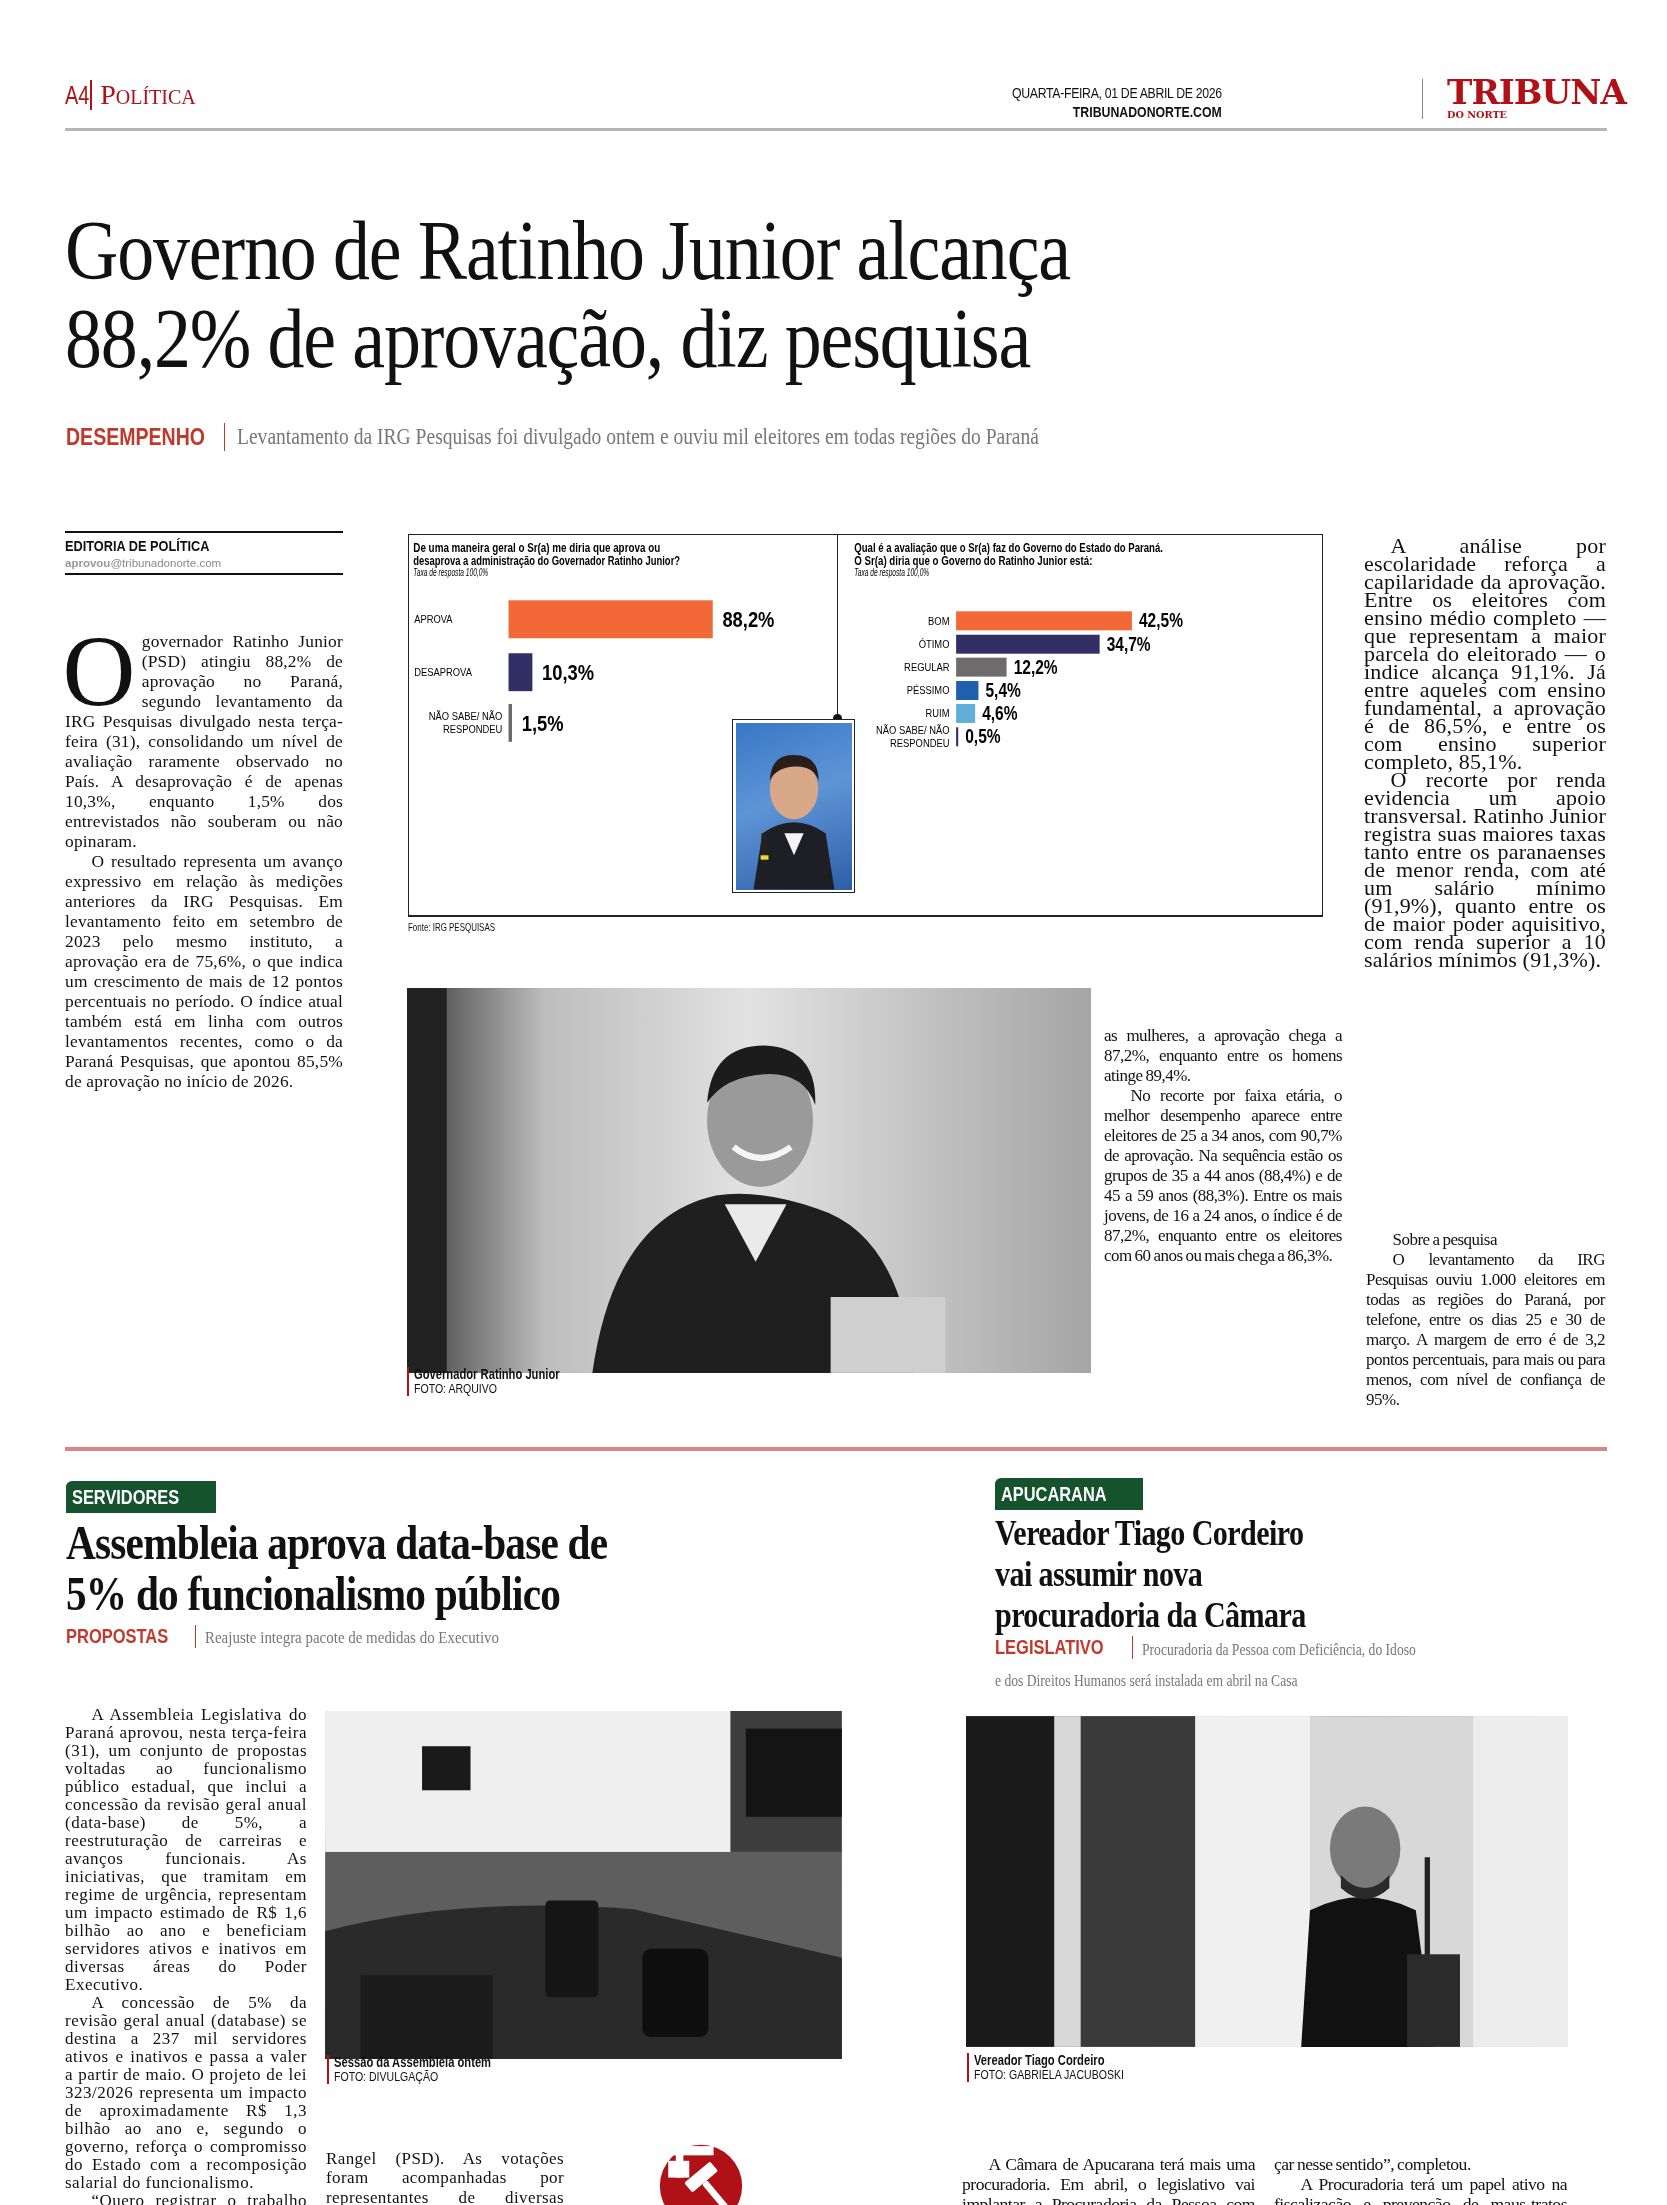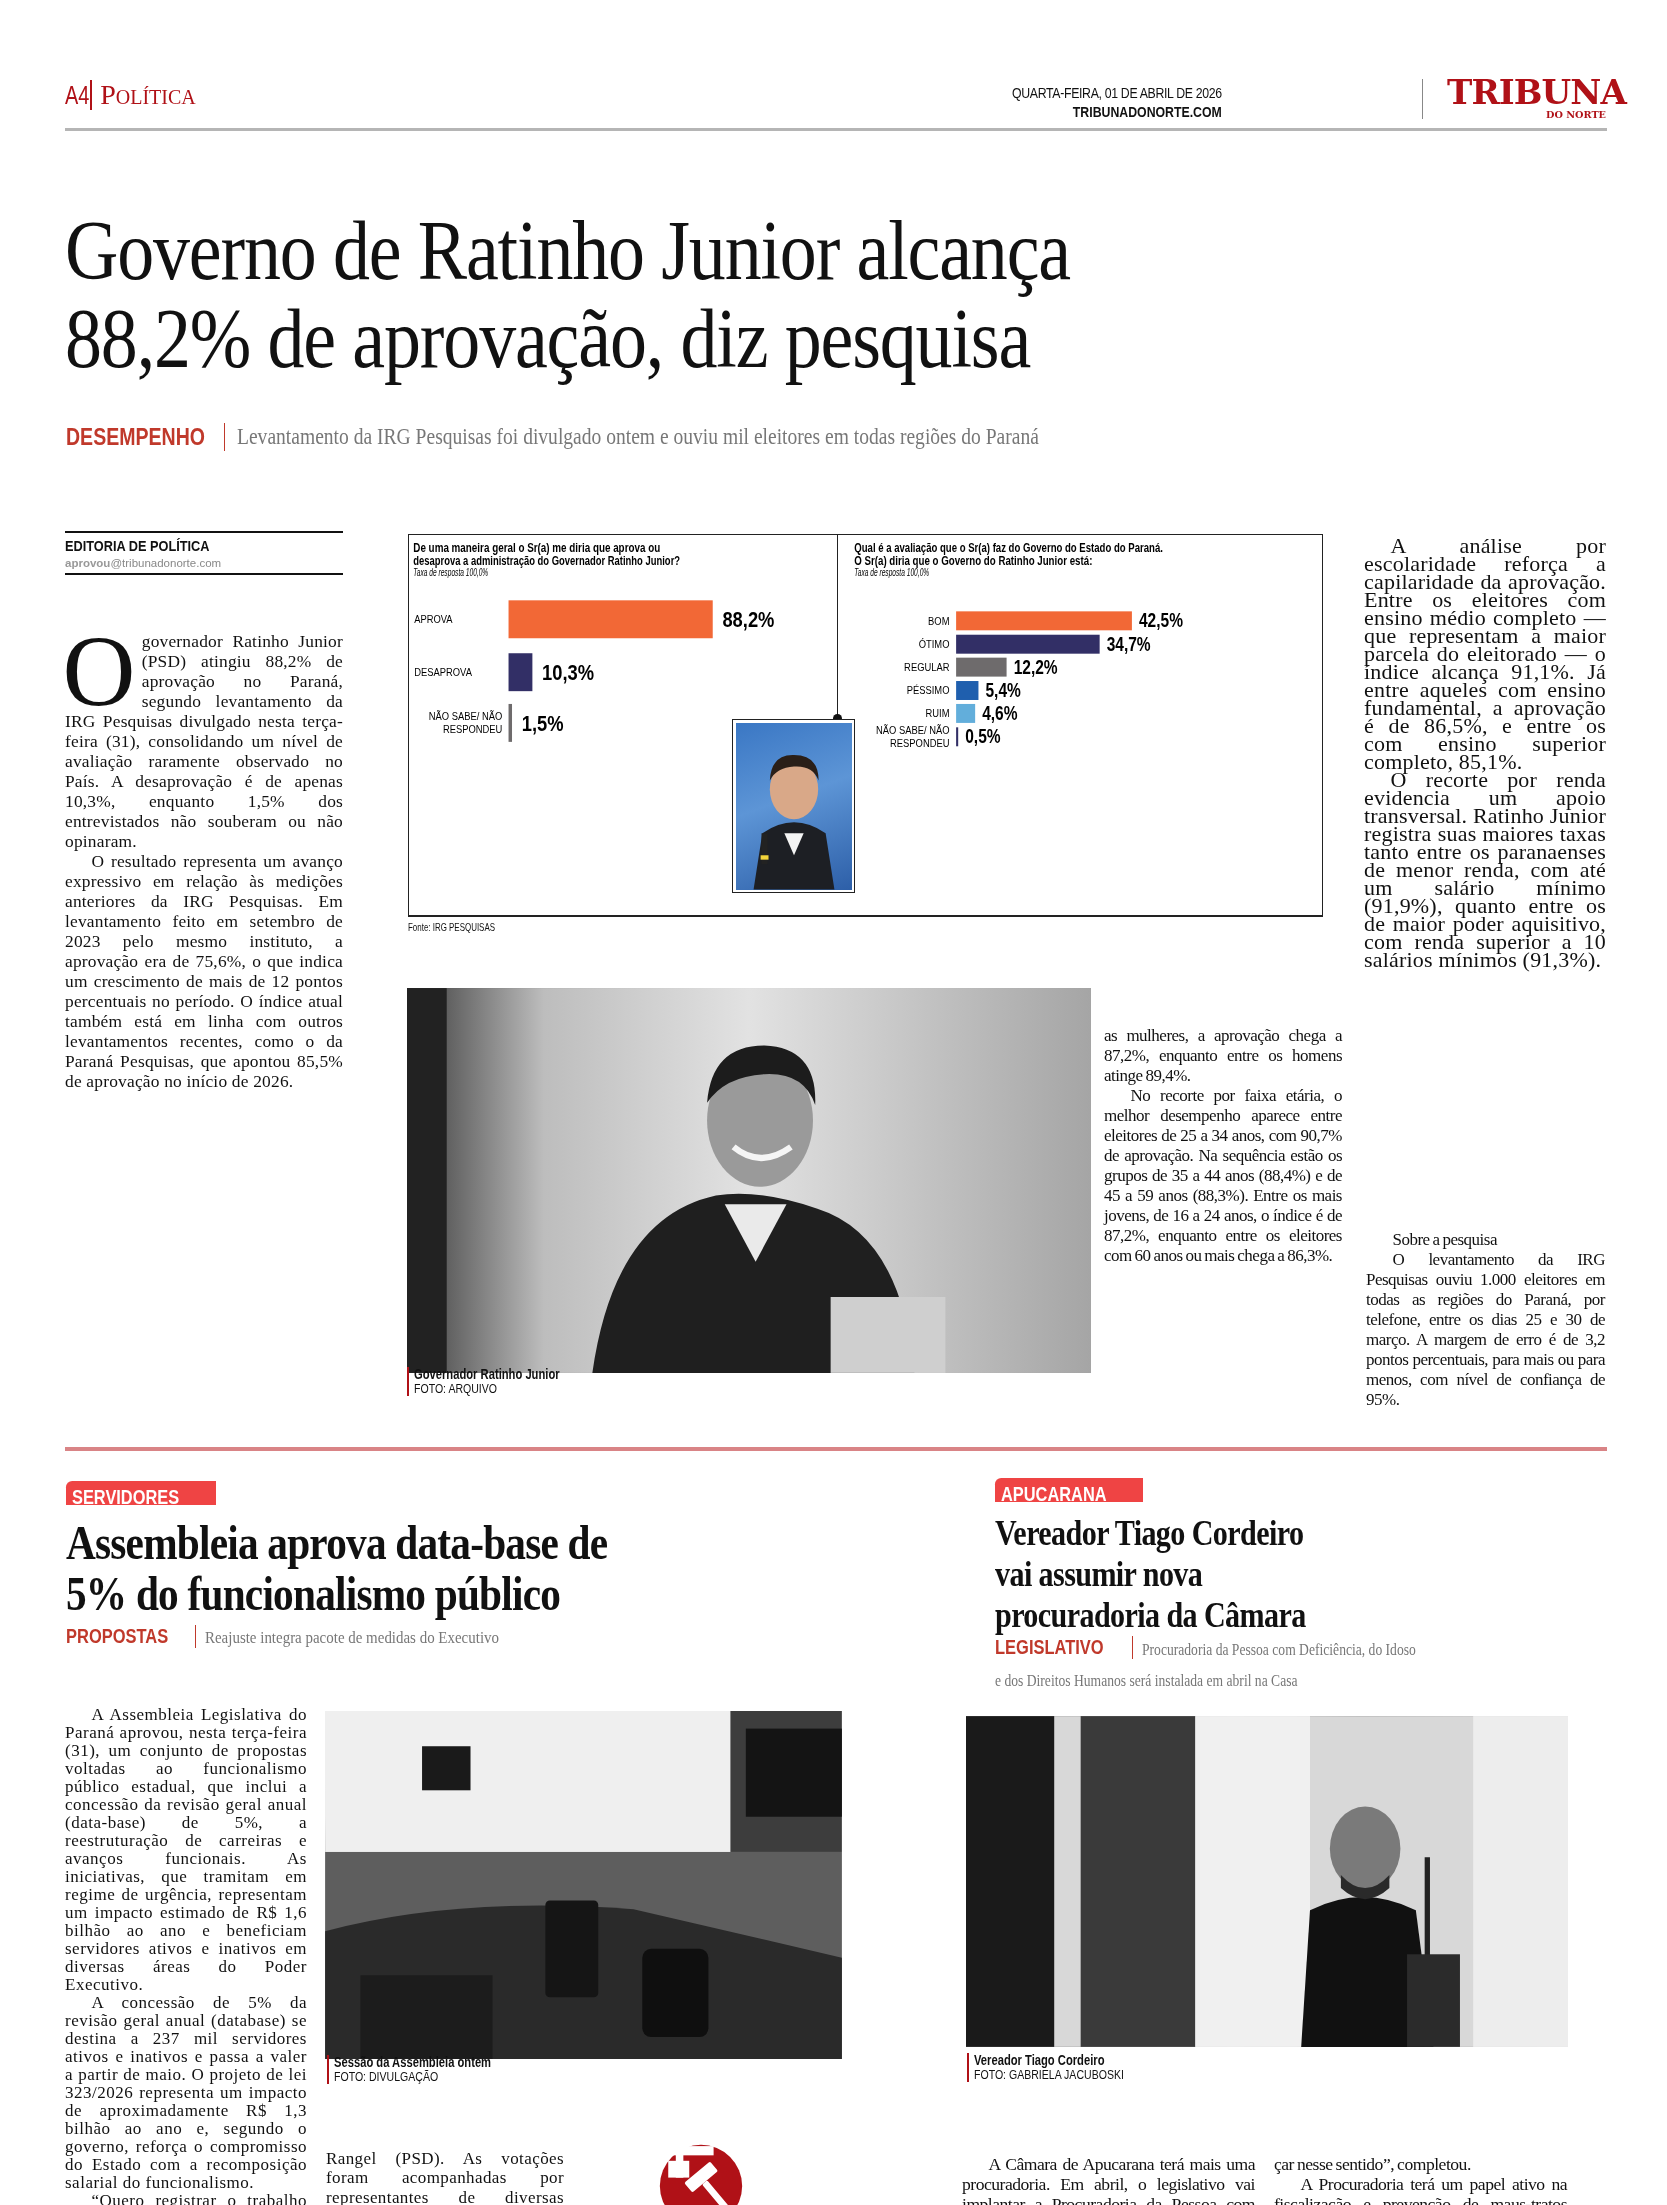--- a/index.html
+++ b/index.html
@@ -9,21 +9,21 @@
 
   
   #page-id { left: 65px; top: 79px; font-size: 26.5px; color: #b01117; display: flex; align-items: center; }
   #page-id .pg { font-family: "Liberation Sans", sans-serif; transform: scaleX(0.75); transform-origin: left; display: inline-block; width: 21px; }
   #page-id .sep { width: 1.8px; height: 30px; background: #b01117; margin: 0 8px 0 4.4px; }
   #page-id .sec { font-family: "Liberation Serif", serif; font-variant: small-caps; font-size: 28px; }
   #dateline { right: 445px; top: 84px; text-align: right; font-family: "Liberation Sans", sans-serif; }
   #dateline .d1 { font-size: 15px; letter-spacing: -0.4px; transform: scaleX(0.82); transform-origin: right; }
   #dateline .d2 { font-size: 15px; font-weight: bold; transform: scaleX(0.82); transform-origin: right; margin-top: 1.8px; }
   #mast-sep { left: 1422px; top: 79px; width: 1.3px; height: 40px; background: #888; }
-  #logo { left: 1447px; top: 75px; color: #b01117; text-align: right; width: 159px; }
+  #logo { left: 1447px; top: 75px; color: #b01117; text-align: left; width: 159px; }
   #logo .l1 { font-family: "DejaVu Serif", serif; font-weight: 900; font-size: 34px; letter-spacing: -0.9px; line-height: 35px; }
   #logo .l2 { font-family: "DejaVu Serif", serif; font-weight: 900; font-size: 9.7px; line-height: 10.6px; }
   #header-rule { left: 65px; top: 128px; width: 1542px; height: 2.6px; background: #b5b5b5; }
 
   
   #headline { left: 65px; top: 207px; width: 1455px; font-size: 84px; line-height: 88px; letter-spacing: -1.3px; transform: scaleX(0.88); transform-origin: left; font-weight: 400; }
   #deck { left: 66px; top: 423px; font-size: 23px; display: flex; align-items: center; white-space: nowrap; text-align: center; }
   #deck .kick { font-family: "Liberation Sans", sans-serif; font-weight: bold; color: #c0392b; transform: scaleX(0.85); transform-origin: left; display: inline-block; margin-right: -17.6px; }
   #deck .bar { width: 1.8px; height: 28px; background: #c0392b; margin: 0 11.5px; }
   #deck .txt { color: #777; font-size: 23px; transform: scaleX(0.85); transform-origin: left; display: inline-block; }
@@ -54,21 +54,21 @@
   
   #main-photo { left: 407px; top: 988px; width: 684px; height: 385px; background: linear-gradient(90deg, #2b2b2b 0%, #8c8c8c 20%, #d5d5d5 45%, #bdbdbd 70%, #9a9a9a 100%); overflow: hidden; }
   .caption { position: absolute; border-left: 2.6px solid #b01117; padding-left: 5.3px; font-family: "Liberation Sans", sans-serif; }
   .caption .c1 { font-weight: bold; font-size: 14px; line-height: 15px; transform: scaleX(0.8); transform-origin: left; white-space: nowrap; }
   .caption .c2 { font-size: 13.2px; line-height: 14px; transform: scaleX(0.8); transform-origin: left; white-space: nowrap; }
 
   
   #section-divider { left: 65px; top: 1447px; width: 1542px; height: 4.4px; background: #d98486; }
 
   
-  .tag { position: absolute; background: #ef4444; color: #fff; font-family: "Liberation Sans", sans-serif; font-weight: bold; font-size: 21px; height: 24px; line-height: 32px; padding: 0 6.2px; border-top-left-radius: 6.2px; }
+  .tag { position: absolute; background: #14532d; color: #fff; font-family: "Liberation Sans", sans-serif; font-weight: bold; font-size: 21px; height: 32px; line-height: 32px; padding: 0 6.2px; border-top-left-radius: 6.2px; }
   .tag span { display: inline-block; transform: scaleX(0.78); transform-origin: left; }
   #h2-left { left: 66px; top: 1517px; width: 728px; font-size: 48px; line-height: 51px; font-weight: 700; letter-spacing: -0.9px; transform: scaleX(0.86); transform-origin: left; }
   #h2-right { left: 995px; top: 1513px; width: 529px; font-size: 35px; line-height: 41px; letter-spacing: -0.7px; transform: scaleX(0.86); transform-origin: left; }
   .deck2 { position: absolute; font-size: 17.6px; display: flex; align-items: flex-end; white-space: nowrap; }
   .deck2 .kick { font-family: "Liberation Sans", sans-serif; font-weight: bold; color: #c0392b; font-size: 19.4px; transform: scaleX(0.85); transform-origin: left; display: inline-block; }
   .deck2 .bar { width: 1.3px; height: 23px; background: #c0392b; margin: 0 8.8px; }
   .deck2 .txt { color: #777; transform: scaleX(0.85); transform-origin: left; display: inline-block; }
 
   #assembly-photo { left: 325px; top: 1711px; width: 517px; height: 348px; background: linear-gradient(180deg, #f2f2f2 0%, #e9e9e9 30%, #3a3a3a 45%, #6b6b6b 70%, #222 100%); overflow: hidden; }
   #vereador-photo { left: 966px; top: 1716px; width: 602px; height: 331px; background: linear-gradient(90deg, #1a1a1a 0%, #4a4a4a 25%, #cfcfcf 45%, #202020 65%, #e0e0e0 100%); overflow: hidden; }

